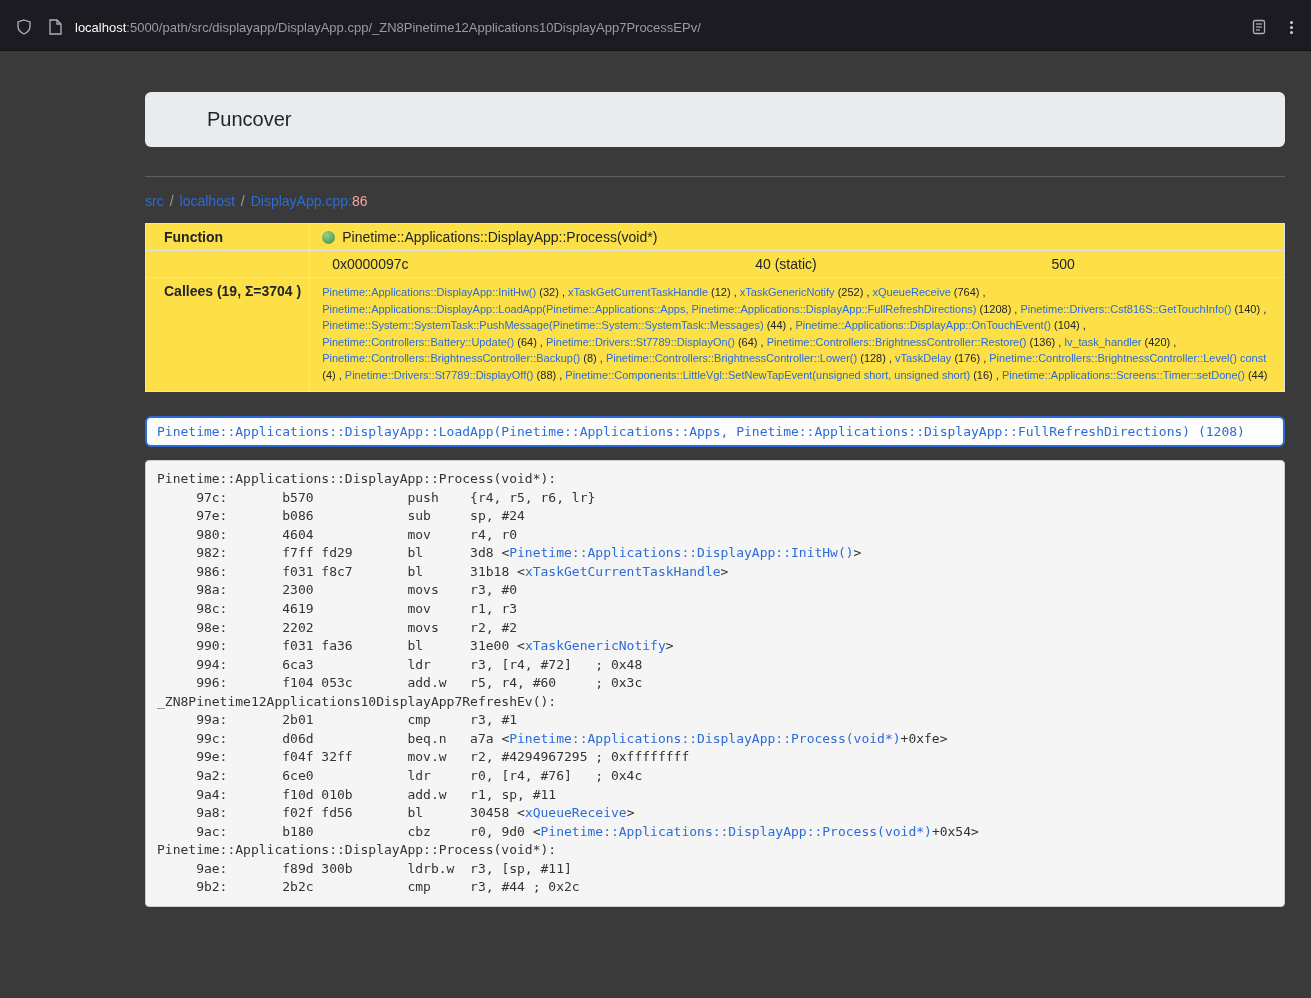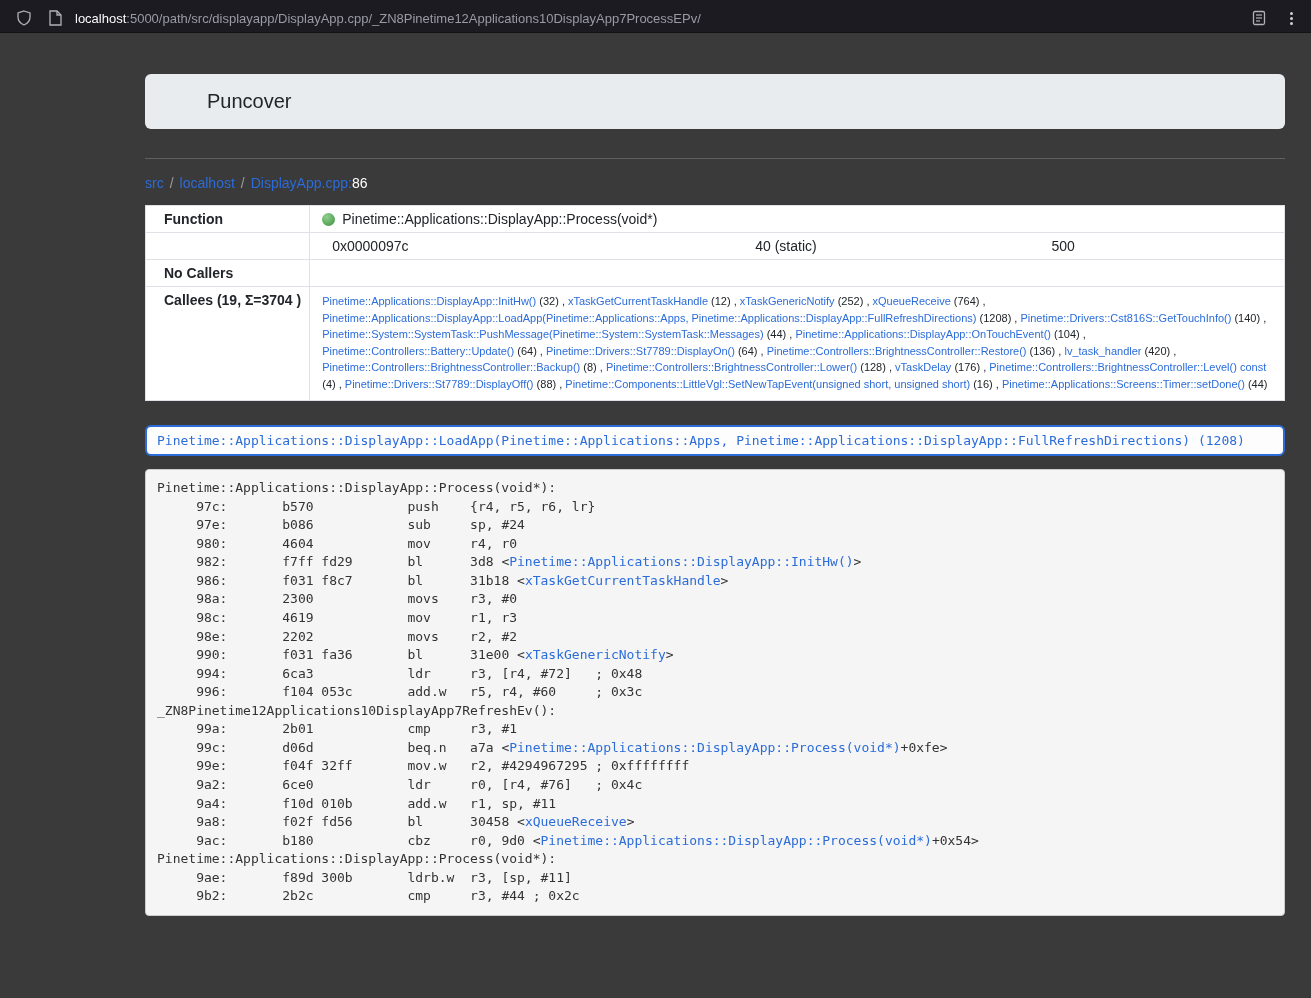--- a/index.html
+++ b/index.html
@@ -6,21 +6,21 @@
   html, body { margin: 0; padding: 0; }
   body {
     background: var(--page-bg, #3a3a3a);
     font-family: "Liberation Sans", sans-serif;
     color: #212529;
   }
   a { color: var(--link, #2b6cd9); text-decoration: none; }
 
   
   .topbar {
-    height: 33px;
+    height: 51px;
     background: var(--topbar-bg, #1c1b22);
     border-bottom: 1px solid #131217;
     display: flex;
     align-items: center;
     padding: 4px 12px 0 16px;
   }
   .topbar .icon-btn { display: inline-flex; align-items: center; justify-content: center; flex: 0 0 auto; }
   .topbar .shield { margin-right: 16px; }
   .topbar .pageicon { margin-right: 13px; }
   .urlbar {
@@ -42,24 +42,24 @@
     background: var(--panel-bg, #e9ecef);
     border-radius: 6px;
     padding: 16px 18px;
   }
   .jumbotron .title { font-size: 20px; color: #212529; margin-left: 44px; }
 
   hr.rule { border: none; border-top: 1px solid #606060; margin: 29px 0 0 0; }
 
   .crumbs { margin-top: 16px; font-size: 14px; }
   .crumbs .sep { color: #9b9b9b; margin: 0 6px; }
-  .crumbs .linenum { color: #ffffff; }
-
-  
-  table.main { width: 100%; margin-top: 14px; border-collapse: collapse; background: #ffffff; font-size: 14px; border: 1px solid #dee2e6; }
+  .crumbs .linenum { color: #fca5a5; }
+
+  
+  table.main { width: 100%; margin-top: 14px; border-collapse: collapse; background: #fde047; font-size: 14px; border: 1px solid #dee2e6; }
   table.main > tbody > tr > th,
   table.main > tbody > tr > td { border-top: 1px solid #dee2e6; vertical-align: top; text-align: left; }
   table.main > tbody > tr:first-child > th,
   table.main > tbody > tr:first-child > td { border-top: none; }
   th.rowhead { width: 145px; padding: 5px 8px 5px 18px; font-weight: bold; border-right: 1px solid #dee2e6; white-space: nowrap; }
   td.content { padding: 5px 12px; }
   td.content.tight { padding: 0 12px; }
 
   .fn-icon {
     display: inline-block; width: 13px; height: 13px; border-radius: 50%;
@@ -170,24 +170,20 @@
                 <td></td>
                 <td>40 (static)</td>
                 <td>500</td>
                 <td></td>
               </tr>
             </tbody>
           </table>
         </td>
       </tr>
       <tr>
-        <th class="rowhead">No Callers</th>
-        <td class="content"></td>
-      </tr>
-      <tr>
         <th class="rowhead">Callees (19, Σ=3704 )</th>
         <td class="callees"><a href="#">Pinetime::Applications::DisplayApp::InitHw()</a><span> (32)</span> , <a href="#">xTaskGetCurrentTaskHandle</a><span> (12)</span> , <a href="#">xTaskGenericNotify</a><span> (252)</span> , <a href="#">xQueueReceive</a><span> (764)</span> , <a href="#">Pinetime::Applications::DisplayApp::LoadApp(Pinetime::Applications::Apps, Pinetime::Applications::DisplayApp::FullRefreshDirections)</a><span> (1208)</span> , <a href="#">Pinetime::Drivers::Cst816S::GetTouchInfo()</a><span> (140)</span> , <a href="#">Pinetime::System::SystemTask::PushMessage(Pinetime::System::SystemTask::Messages)</a><span> (44)</span> , <a href="#">Pinetime::Applications::DisplayApp::OnTouchEvent()</a><span> (104)</span> , <a href="#">Pinetime::Controllers::Battery::Update()</a><span> (64)</span> , <a href="#">Pinetime::Drivers::St7789::DisplayOn()</a><span> (64)</span> , <a href="#">Pinetime::Controllers::BrightnessController::Restore()</a><span> (136)</span> , <a href="#">lv_task_handler</a><span> (420)</span> , <a href="#">Pinetime::Controllers::BrightnessController::Backup()</a><span> (8)</span> , <a href="#">Pinetime::Controllers::BrightnessController::Lower()</a><span> (128)</span> , <a href="#">vTaskDelay</a><span> (176)</span> , <a href="#">Pinetime::Controllers::BrightnessController::Level() const</a><span> (4)</span> , <a href="#">Pinetime::Drivers::St7789::DisplayOff()</a><span> (88)</span> , <a href="#">Pinetime::Components::LittleVgl::SetNewTapEvent(unsigned short, unsigned short)</a><span> (16)</span> , <a href="#">Pinetime::Applications::Screens::Timer::setDone()</a><span> (44)</span></td>
       </tr>
     </tbody>
   </table>
 
   <div class="highlight-box">
     <a href="#">Pinetime::Applications::DisplayApp::LoadApp(Pinetime::Applications::Apps, Pinetime::Applications::DisplayApp::FullRefreshDirections) (1208)</a>
   </div>
 

